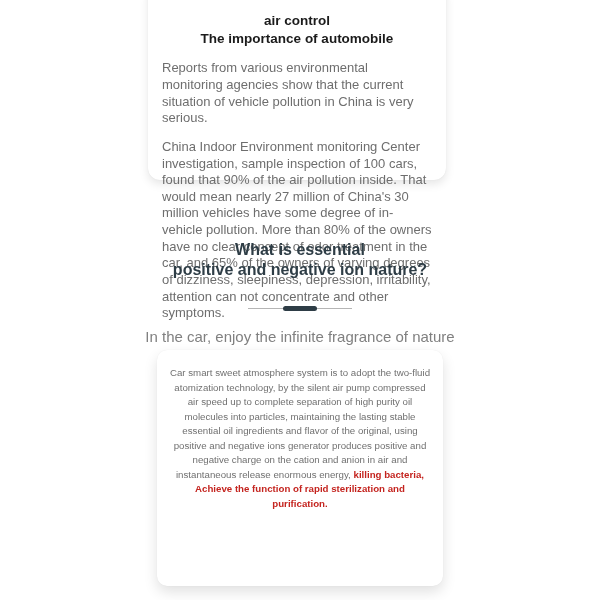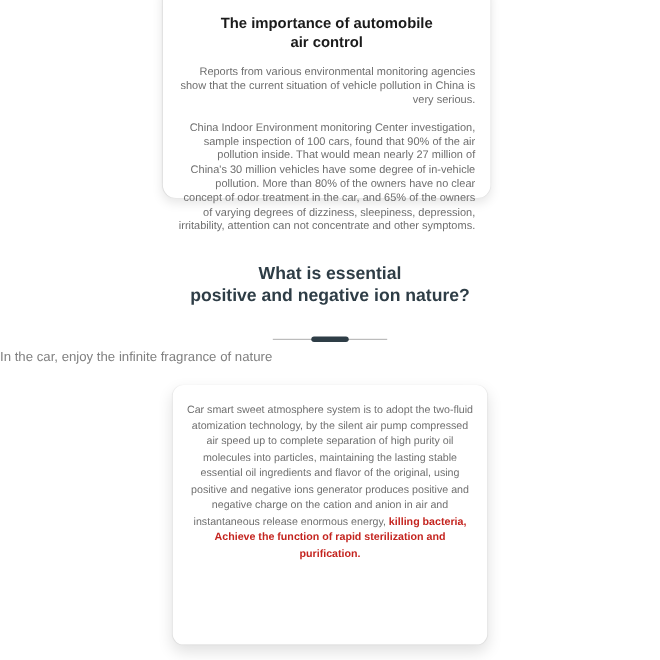--- a/index.html
+++ b/index.html
@@ -28,25 +28,25 @@
   .card1-title {
     margin: 4px 0 0 0;
     text-align: center;
     font-size: 13.5px;
     font-weight: bold;
     color: #1b1b1b;
     line-height: 1.35;
   }
   .card1-title span { display: block; }
   .card1 p {
-    font-size: 10px;
+    font-size: 13px;
     color: #6e6e6e;
     line-height: 1.28;
     margin: 12px 0 0 0;
-    text-align: right;
+    text-align: left;
   }
   .badge {
     position: absolute;
     top: 213px;
     left: 50%;
     transform: translateX(-50%);
     height: 23px;
     line-height: 23px;
     padding: 0 27px;
     border-radius: 12px;
@@ -90,25 +90,26 @@
     top: 2px;
     left: 50%;
     transform: translateX(-50%);
     width: 34px;
     height: 5px;
     border-radius: 3px;
     background: #2e3d46;
   }
   .subtitle {
     position: absolute;
-    top: 317px;
+    top: 328px;
     left: 0;
     width: 100%;
     margin: 0;
-    font-size: 12px;
+    text-align: center;
+    font-size: 15px;
     color: #808080;
   }
   .card2 {
     left: 157px;
     top: 350px;
     width: 286px;
     height: 236px;
     border-radius: 10px;
     padding: 16px 12px 0 12px;
     box-shadow: 0 6px 14px rgba(0,0,0,0.12), 0 0 1px rgba(0,0,0,0.08);
@@ -125,22 +126,22 @@
     font-weight: bold;
   }
 </style>
 </head>
 <body>
 
 <div class="page">
 
   <section class="card card1">
     <h1 class="card1-title">
+      <span>air control</span>
       <span>The importance of automobile</span>
-      <span>air control</span>
     </h1>
     <p>Reports from various environmental monitoring agencies show that the current situation of vehicle pollution in China is very serious.</p>
     <p>China Indoor Environment monitoring Center investigation, sample inspection of 100 cars, found that 90% of the air pollution inside. That would mean nearly 27 million of China's 30 million vehicles have some degree of in-vehicle pollution. More than 80% of the owners have no clear concept of odor treatment in the car, and 65% of the owners of varying degrees of dizziness, sleepiness, depression, irritability, attention can not concentrate and other symptoms.</p>
   </section>
 
 
   <h2 class="heading">
     <span>What is essential</span>
     <span>positive and negative ion nature?</span>
   </h2>

